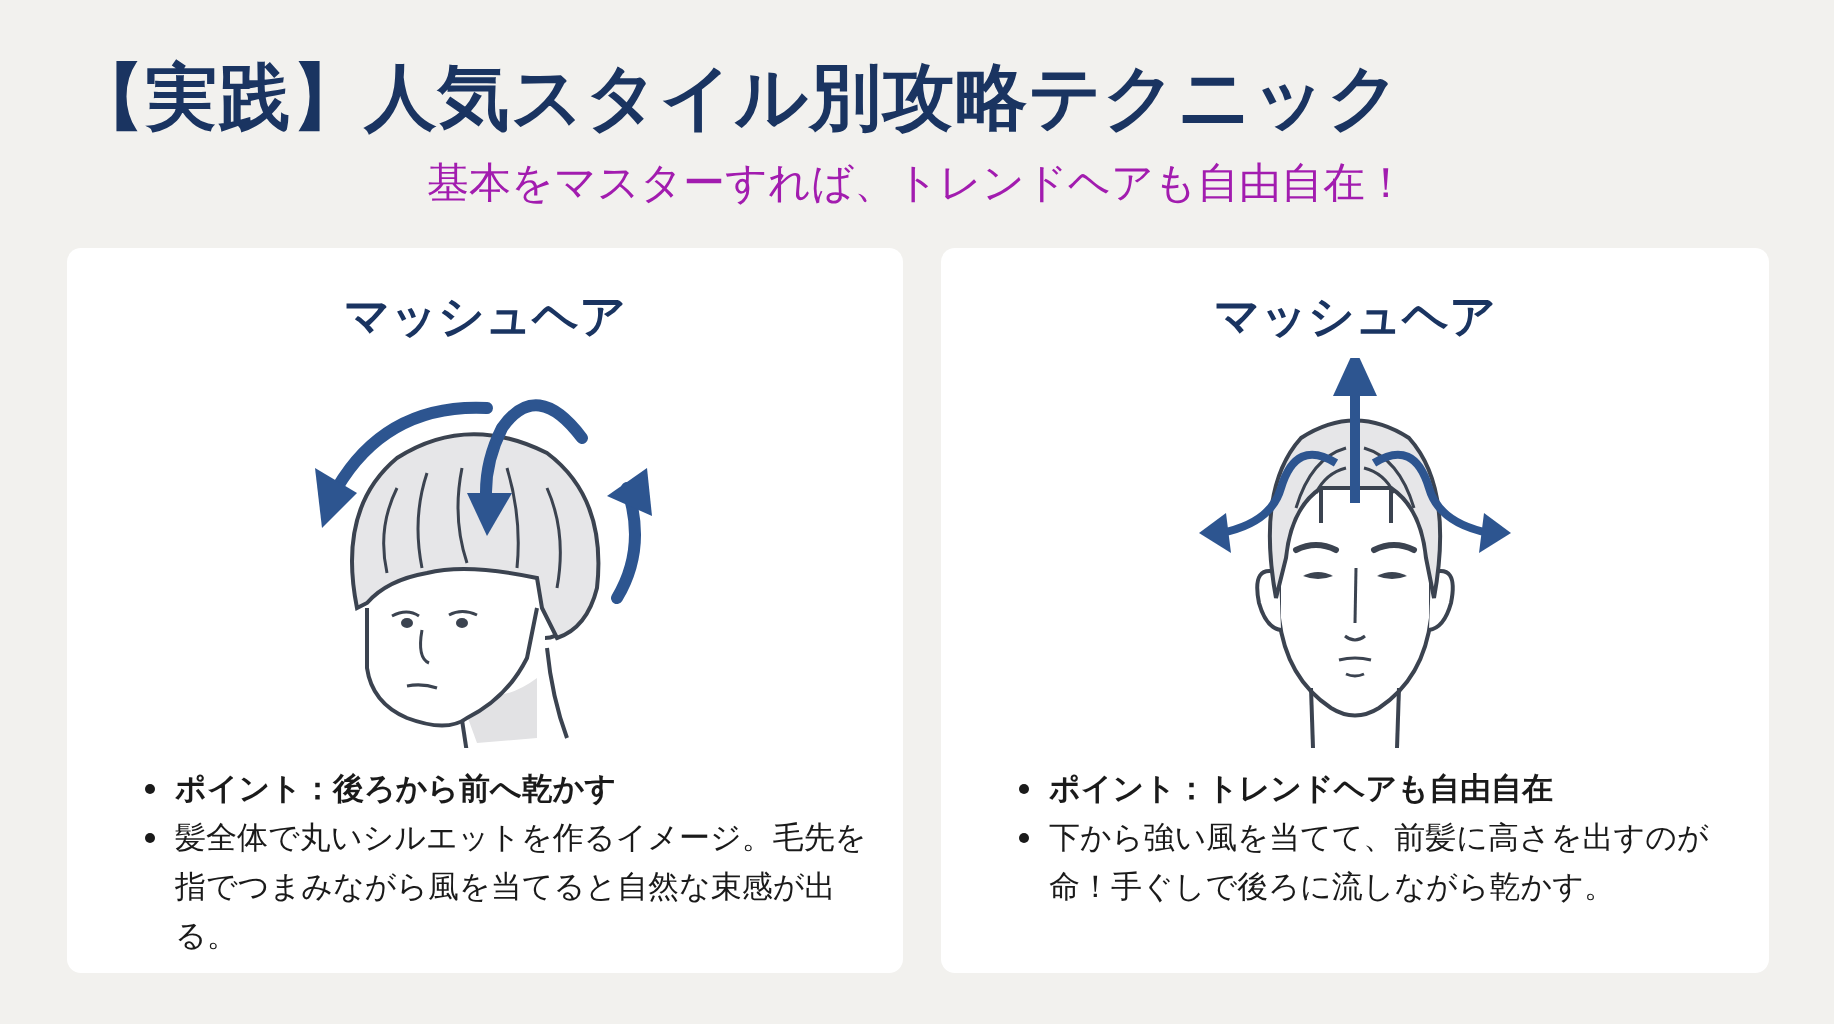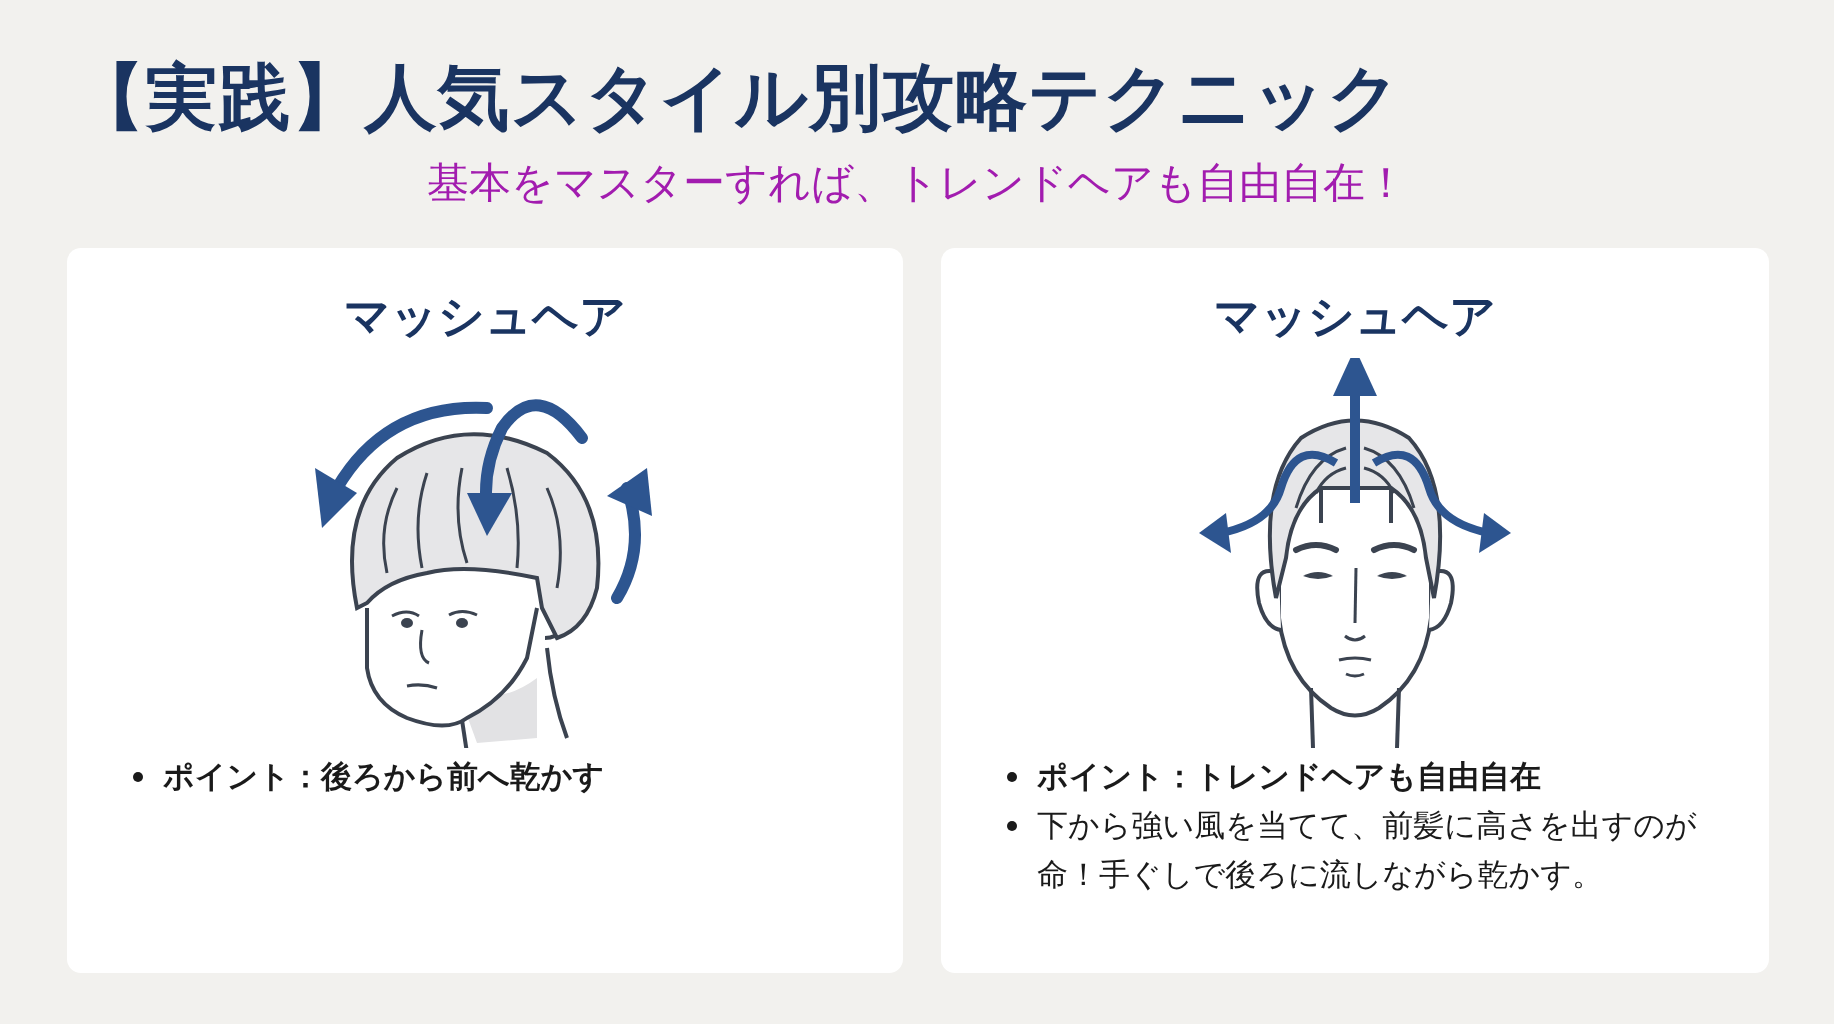--- a/index.html
+++ b/index.html
@@ -22,21 +22,21 @@
     position:absolute; top:248px; width:828px; height:725px;
     background:#ffffff; border-radius:14px;
   }
   .card.left { left:67px;padding-left:8px; }
   .card.right { left:941px; }
   .card-title {
     position:absolute; top:38px; left:0; width:100%; text-align:center;
     font-size:46px; font-weight:bold; color:#1a3461; line-height:60px;
   }
   .figure { position:absolute; left:0; top:110px; width:828px; height:390px; }
-  .points { position:absolute; left:64px; top:504px; width:730px; margin:0; padding:0; list-style:none; }
+  .points { position:absolute; left:64px; top:504px; width:730px; margin:12px; padding:0; list-style:none; }
   .points li {
     position:relative; padding-left:32px; font-size:31px; line-height:49px; color:#1a1a1a;
   }
   .points li::before {
     content:""; position:absolute; left:2px; top:20px; width:10px; height:10px;
     border-radius:50%; background:#1a1a1a;
   }
   .points li.bold { font-weight:bold; }
 </style>
 </head>
@@ -78,20 +78,21 @@
       <path d="M420 50 Q320 45 270 130" stroke="#2d5590" stroke-width="12" fill="none" stroke-linecap="round"></path>
       <polygon points="248,110 290,135 255,170" fill="#2d5590"></polygon>
       <path d="M515 80 Q470 20 435 70 Q415 110 420 150" stroke="#2d5590" stroke-width="12" fill="none" stroke-linecap="round"></path>
       <polygon points="400,135 445,135 420,178" fill="#2d5590"></polygon>
       <path d="M550 240 Q580 190 560 130" stroke="#2d5590" stroke-width="12" fill="none" stroke-linecap="round"></path>
       <polygon points="540,138 580,110 585,158" fill="#2d5590"></polygon>
     </svg>
   </div>
   <ul class="points">
     <li class="bold">ポイント：後ろから前へ乾かす</li>
+    <li>髪全体で丸いシルエットを作るイメージ。毛先を指でつまみながら風を当てると自然な束感が出る。</li>
   </ul>
 </div>
 
 <div class="card right">
   <div class="card-title">マッシュヘア</div>
   <div class="figure">
     <svg width="828" height="390" viewBox="0 0 828 390">
 
       <path d="M338 180 L338 260 Q345 320 390 350 Q414 365 438 350 Q483 320 490 260 L490 180" fill="#fff" stroke="#3b4350" stroke-width="4"></path>
 

